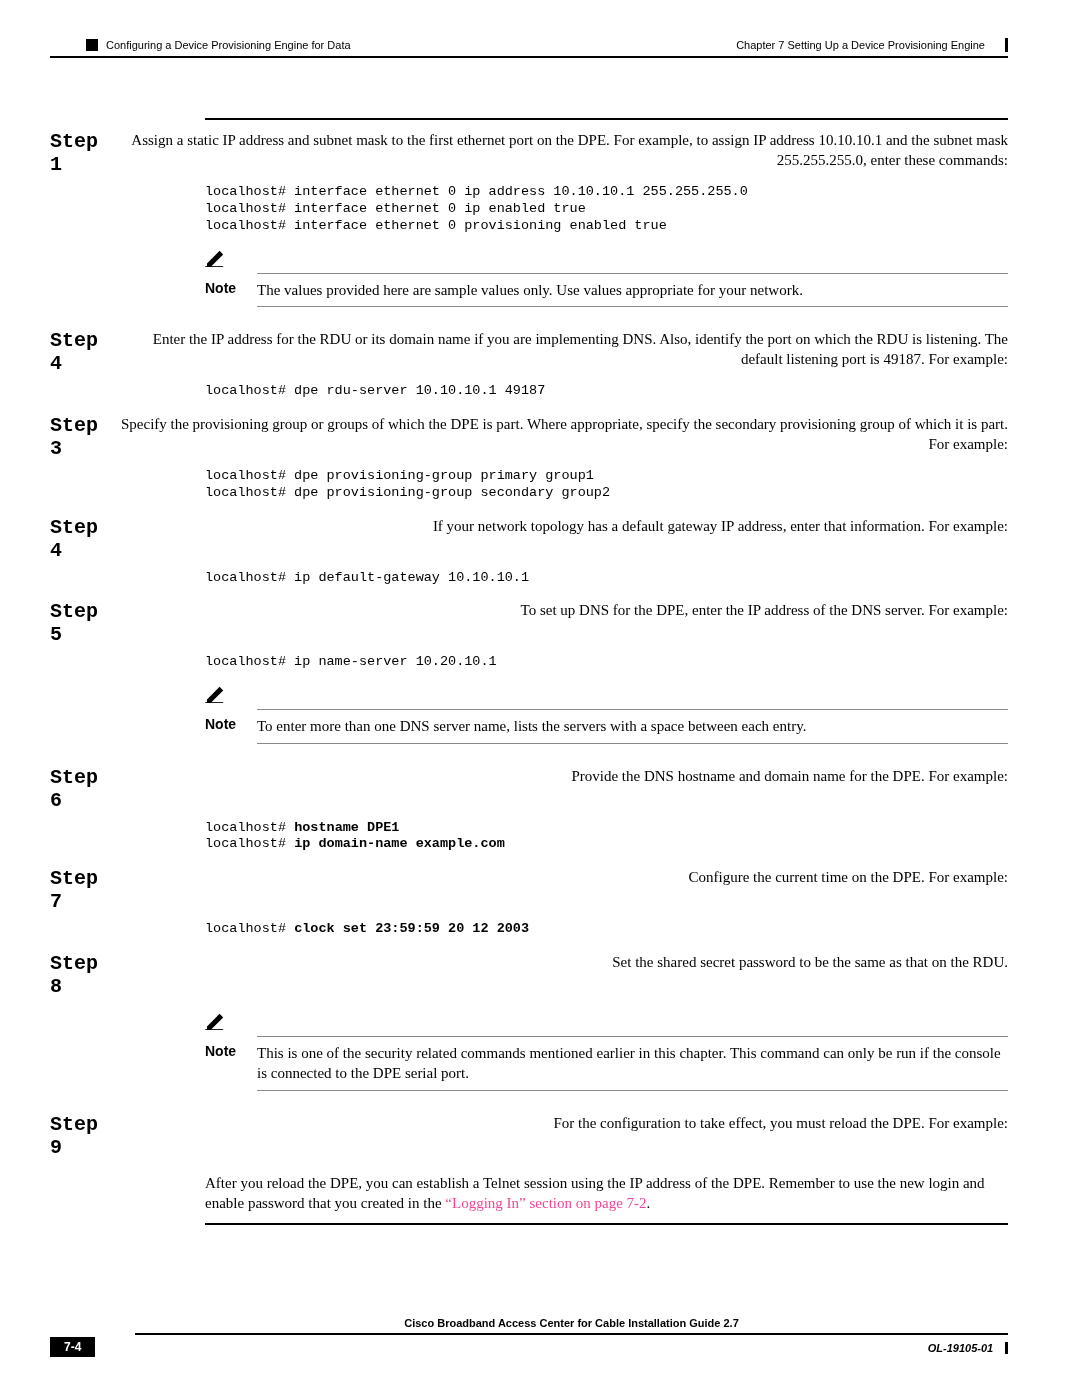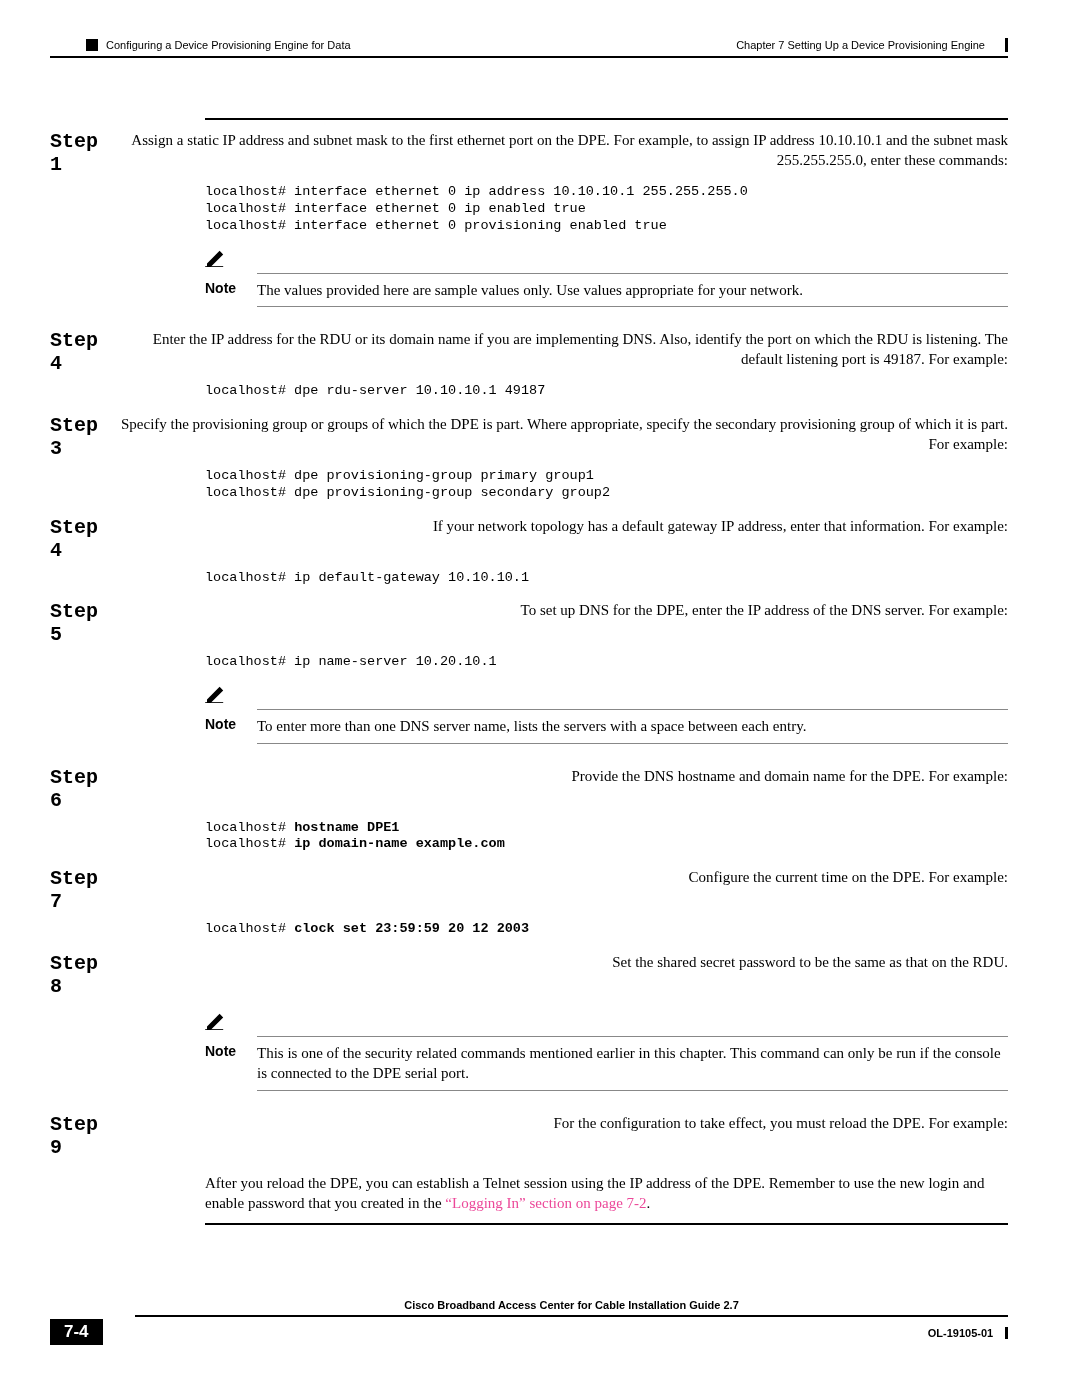--- a/index.html
+++ b/index.html
@@ -151,21 +151,21 @@
     }
     
     .final-rule {
       border-top: 2px solid #000;
       margin-left: 155px;
       margin-top: 10px;
     }
     
     .footer {
       position: absolute;
-      bottom: 52px;
+      bottom: 40px;
       left: 50px;
       right: 72px;
     }
     
     .footer-title {
       font-family: Arial, Helvetica, sans-serif;
       font-weight: bold;
       font-size: 11px;
       text-align: center;
       margin-bottom: 4px;
@@ -182,28 +182,29 @@
       justify-content: space-between;
       align-items: center;
       margin-top: 2px;
     }
     
     .page-num-box {
       background: #000;
       color: #fff;
       font-family: Arial, Helvetica, sans-serif;
       font-weight: bold;
-      font-size: 17px;
+      font-size: 12px;
       padding: 3px 14px;
     }
     
     .footer-doc {
       font-family: Arial, Helvetica, sans-serif;
       font-weight: bold;
       font-size: 11px;
+      font-style: italic;
     }
     
     .code-bold {
       font-weight: bold;
     }
   </style>
 </head>
 <body>
 
 <div class="page">

